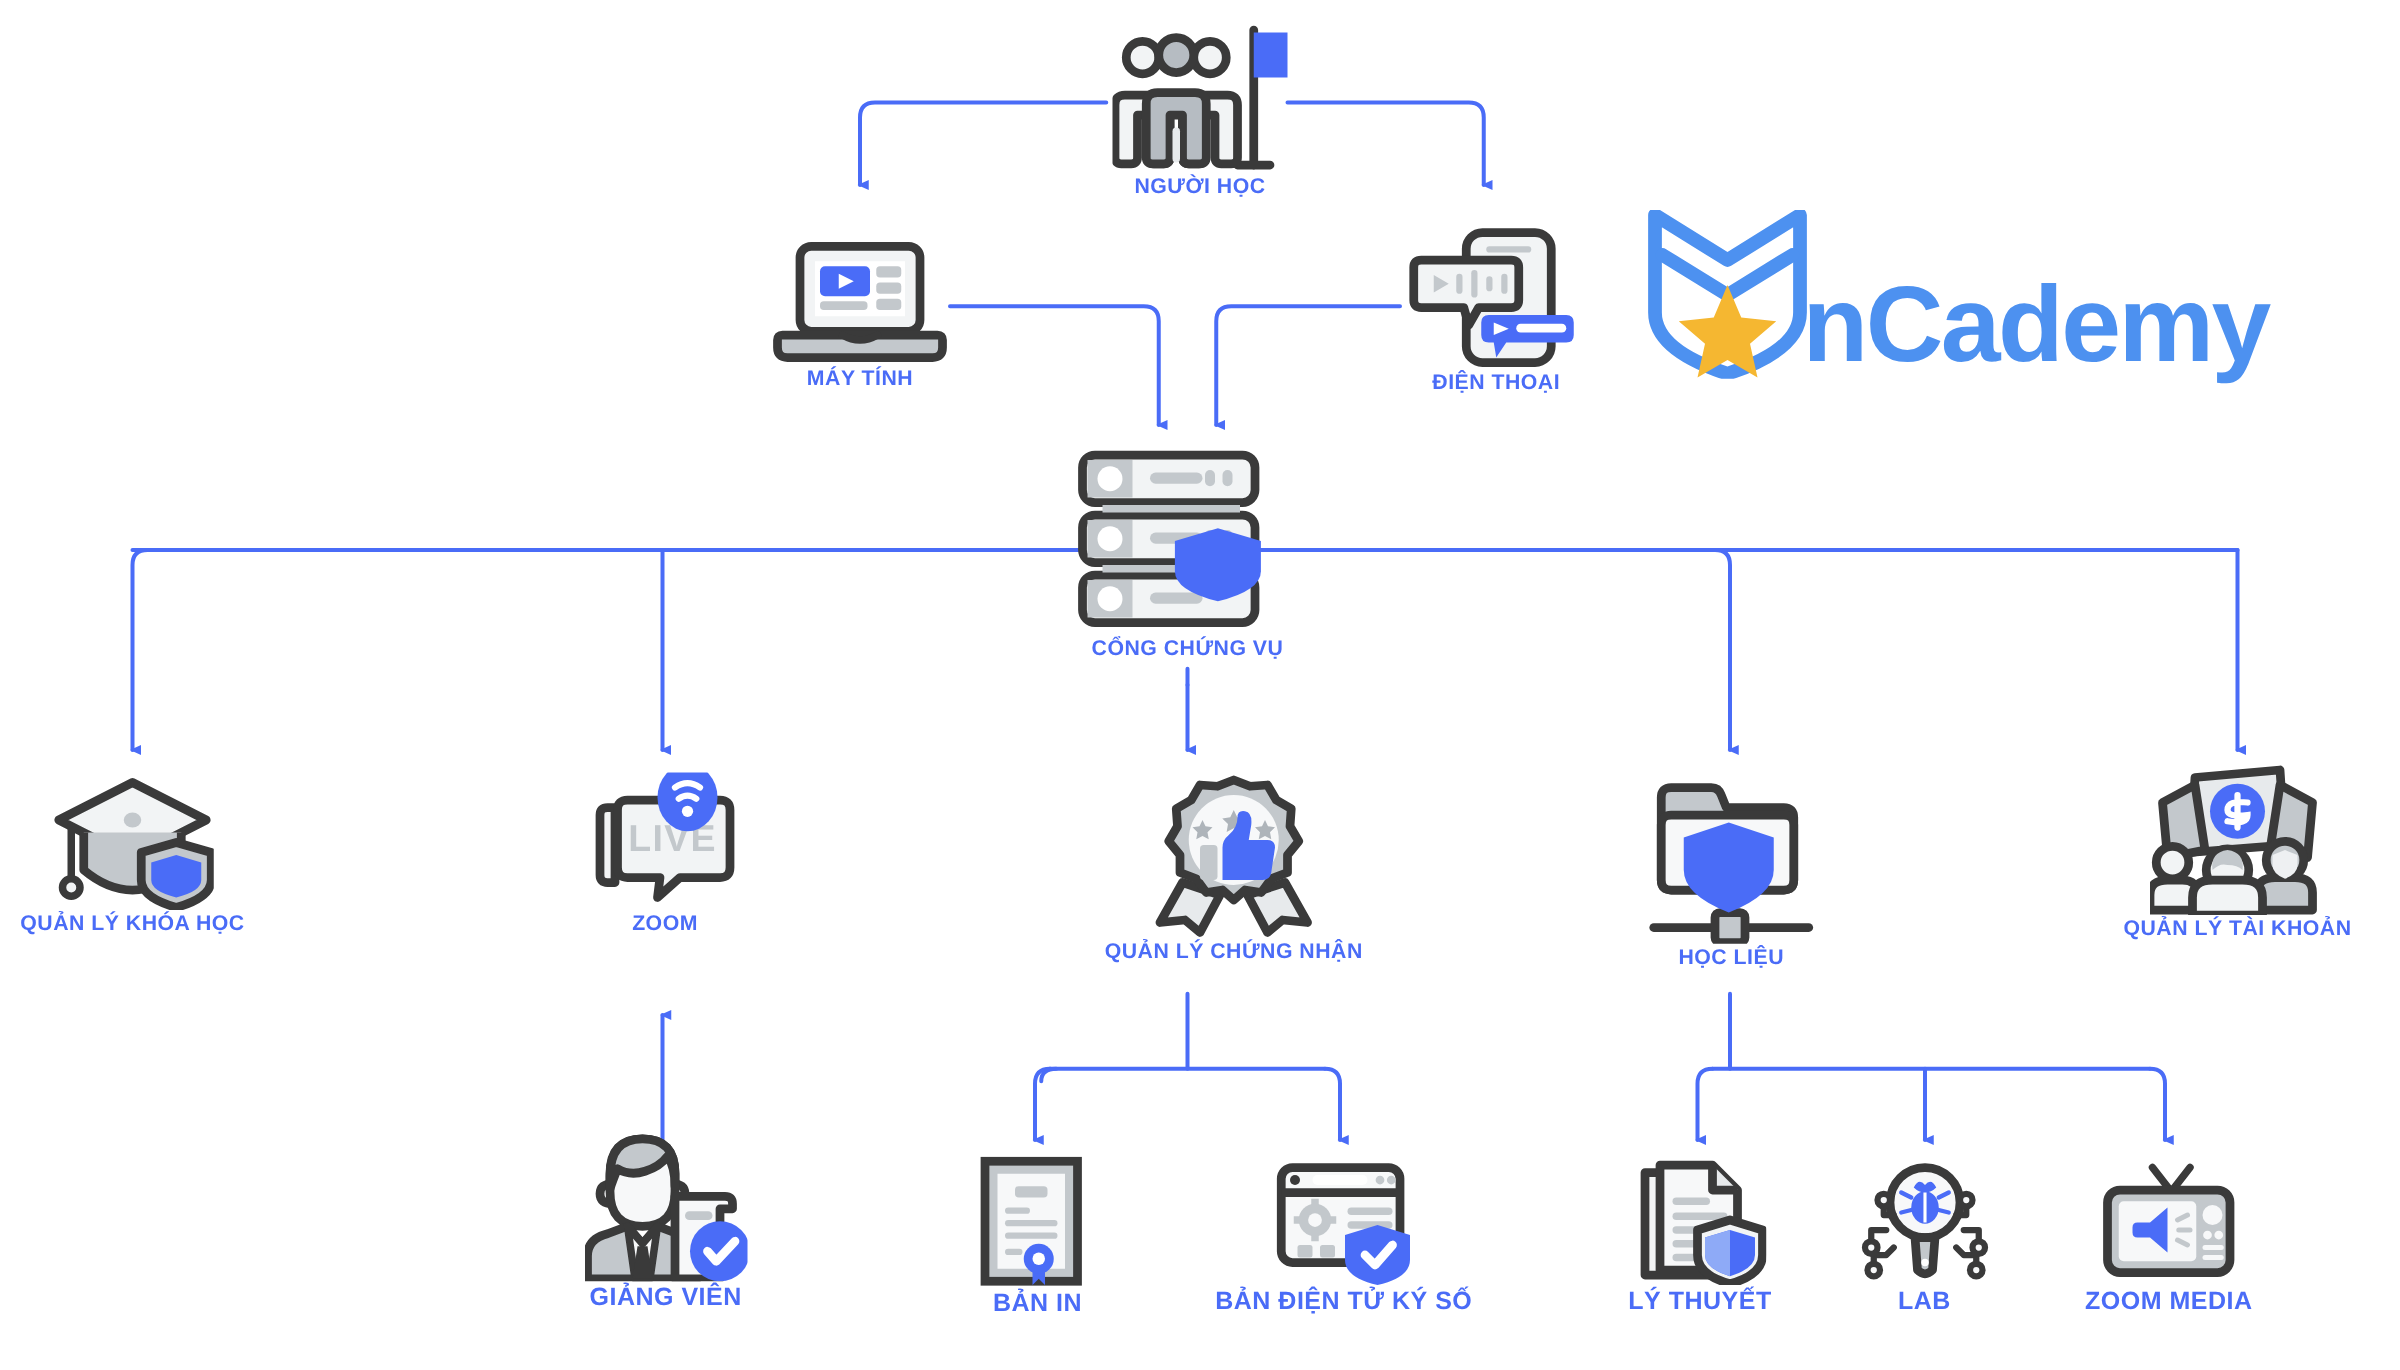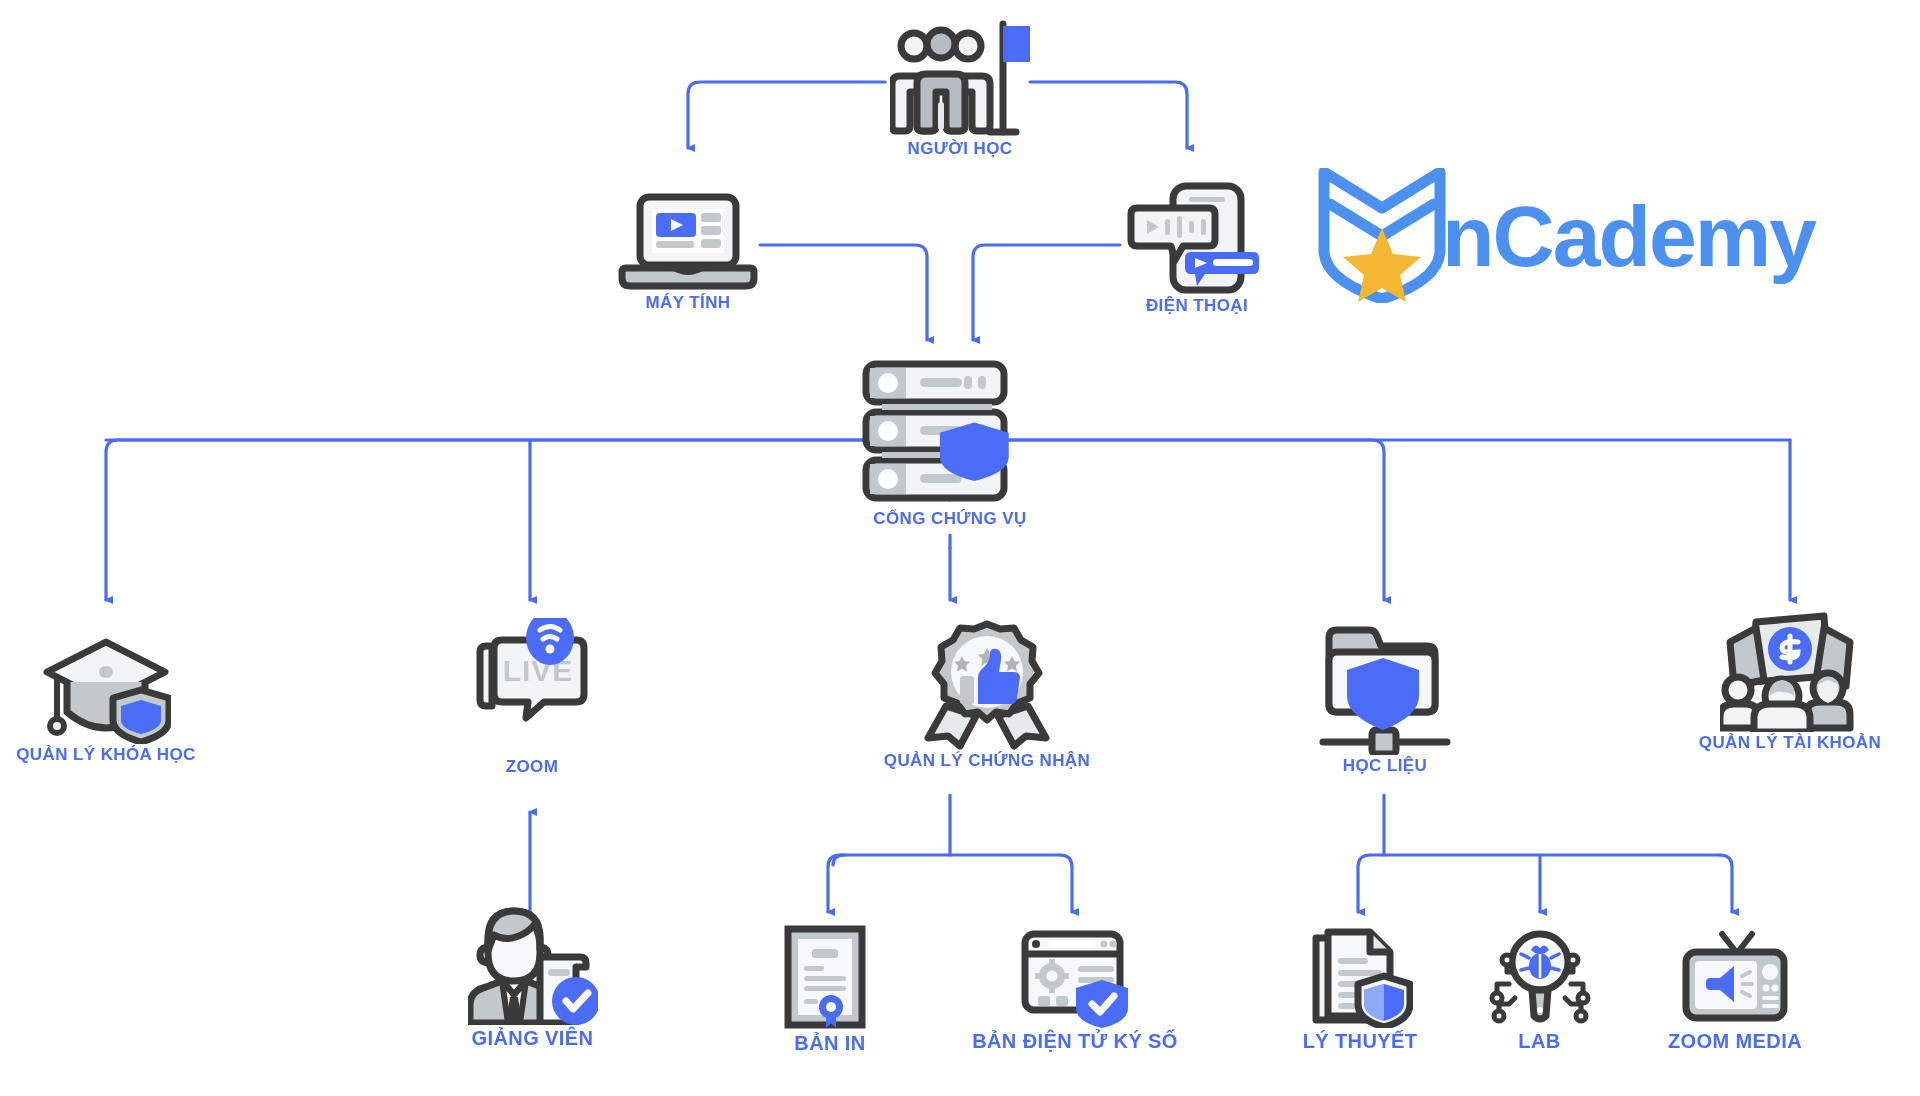--- a/index.html
+++ b/index.html
@@ -32,21 +32,21 @@
     white-space:nowrap;
     text-align:center;
     line-height:1.1;
   }
   .node.small .lbl{font-size:20px;}
   #logo{
     position:absolute;
     left:1318px;
     top:168px;
     display:flex;
-    align-items:center;
+    align-items:flex-end;
   }
   #logoText{
     color:#4d91f0;
     font-size:86px;
     font-weight:bold;
     letter-spacing:-2px;
     line-height:1;
     margin-left:-6px;
   }
 </style>
@@ -197,34 +197,34 @@
         <rect x="104" y="66" width="8" height="13" rx="4"></rect>
         <rect x="118" y="66" width="8" height="13" rx="4"></rect>
       </g>
       <rect x="22" y="46" width="110" height="6" fill="#c3c8cc"></rect>
       <rect x="22" y="94" width="110" height="6" fill="#c3c8cc"></rect>
       <path d="M112,82 L152,94 L152,122 Q152,140 112,150 Q72,140 72,122 L72,94 Z" transform="translate(18,-6) scale(0.86)" fill="#4a6cf7"></path>
     </svg>
     <div class="lbl">CỔNG CHỨNG VỤ</div>
   </div>
 
-  <div class="node" style="left:6px;top:634px;width:200px;align-items:center;">
+  <div class="node" style="left:6px;top:618px;width:200px;align-items:center;">
     <svg class="ico" width="130" height="110" viewBox="0 0 130 110">
       <path d="M65,8 L124,38 L65,68 L6,38 Z" fill="#f2f4f5" stroke="#3a3a3a" stroke-width="7" stroke-linejoin="round"></path>
       <ellipse cx="65" cy="38" rx="7" ry="6" fill="#c3c8cc"></ellipse>
       <path d="M26,48 L26,78 Q45,94 65,94 Q85,94 104,78 L104,48" fill="#c3c8cc" stroke="#3a3a3a" stroke-width="7" stroke-linejoin="round"></path>
       <path d="M16,43 L16,85" stroke="#3a3a3a" stroke-width="6" fill="none" stroke-linecap="round"></path>
       <circle cx="16" cy="92" r="7" fill="#f2f4f5" stroke="#3a3a3a" stroke-width="6"></circle>
       <path d="M100,56 L128,64 L128,86 Q128,100 100,108 Q72,100 72,86 L72,64 Z" fill="#c3c8cc" stroke="#3a3a3a" stroke-width="7" stroke-linejoin="round"></path>
       <path d="M100,66 L120,72 L120,86 Q120,95 100,100 Q80,95 80,86 L80,72 Z" fill="#4a6cf7"></path>
     </svg>
     <div class="lbl">QUẢN LÝ KHÓA HỌC</div>
   </div>
 
-  <div class="node" style="left:452px;top:618px;width:160px;gap:28px;">
+  <div class="node" style="left:452px;top:618px;width:160px;">
     <svg class="ico" width="125" height="110" viewBox="0 0 125 110">
       <path d="M16,28 L22,28 L22,88 L16,88 Q10,88 10,82 L10,34 Q10,28 16,28 Z" fill="#f2f4f5" stroke="#3a3a3a" stroke-width="7" stroke-linejoin="round"></path>
       <path d="M32,22 L106,22 Q114,22 114,30 L114,76 Q114,84 106,84 L74,84 L56,100 L58,84 L32,84
                Q24,84 24,76 L24,30 Q24,22 32,22 Z" fill="#f2f4f5" stroke="#3a3a3a" stroke-width="7" stroke-linejoin="round"></path>
       <text x="68" y="63" font-family="Liberation Sans, sans-serif" font-size="30" font-weight="bold" fill="#c3c8cc" text-anchor="middle" letter-spacing="1">LIVE</text>
       <ellipse cx="80" cy="20" rx="24" ry="27" fill="#4a6cf7"></ellipse>
       <g fill="none" stroke="#ffffff" stroke-width="5" stroke-linecap="round">
         <path d="M70,12 Q80,5 90,12"></path>
         <path d="M73,21 Q80,16 87,21"></path>
       </g>

